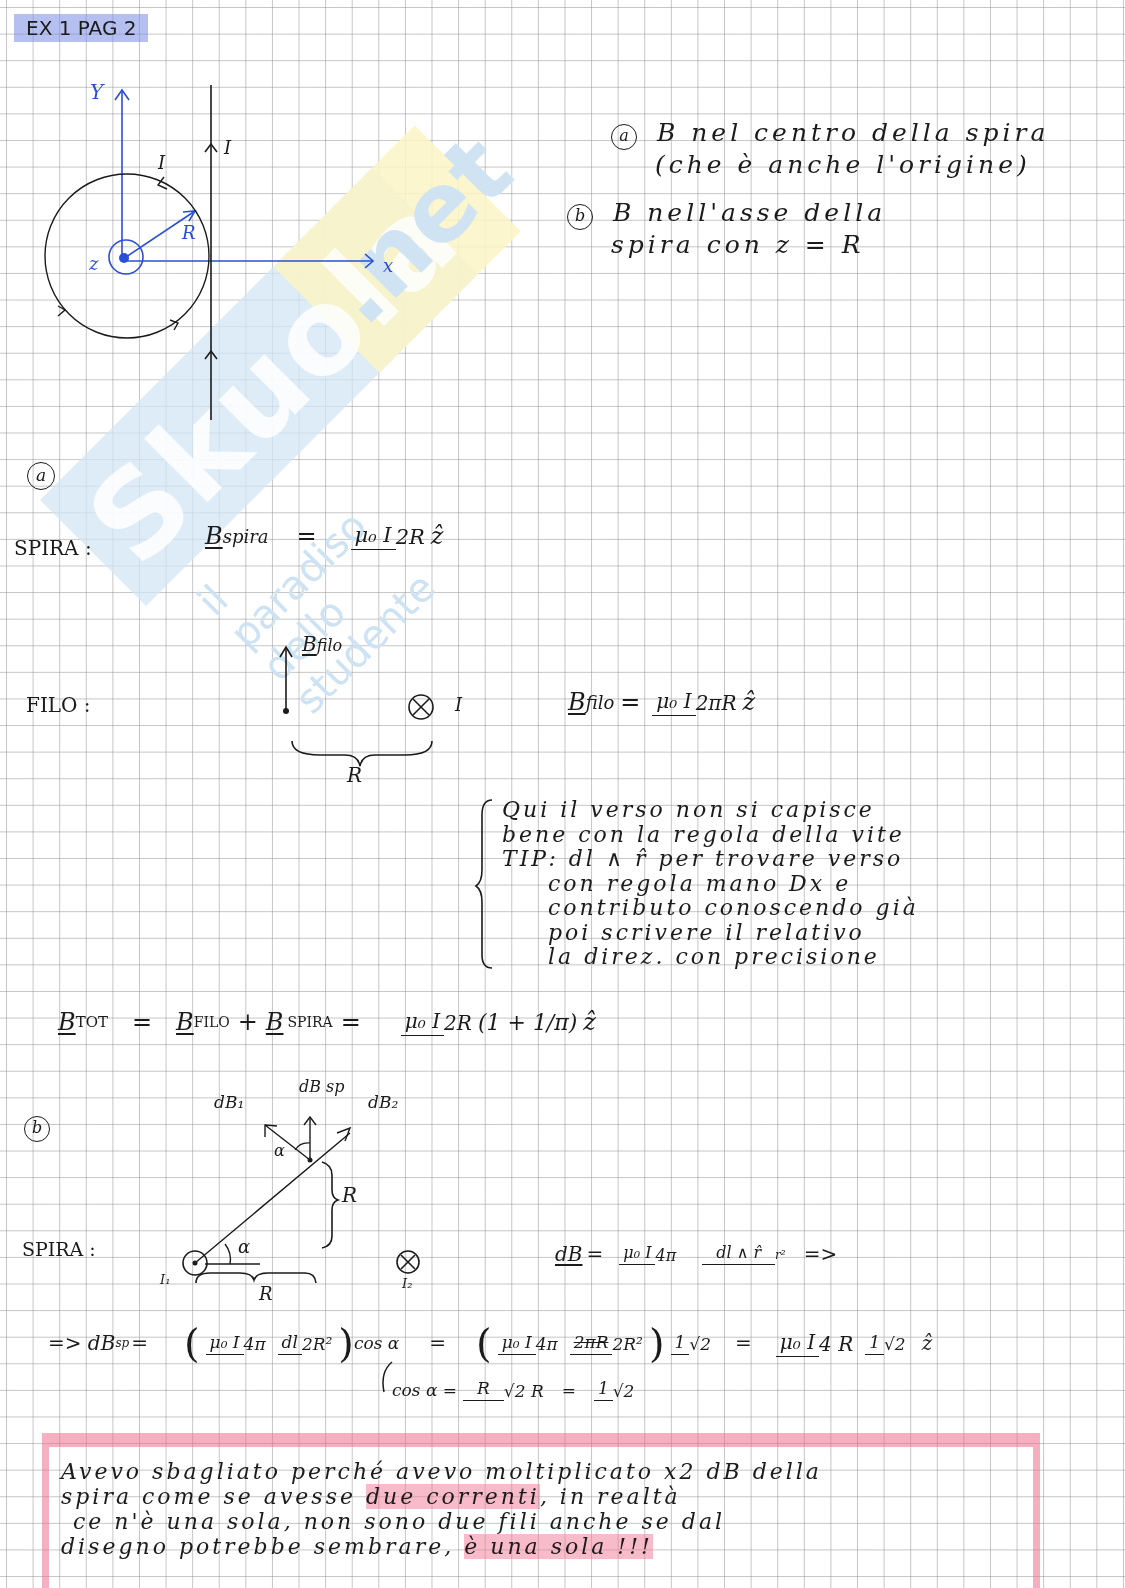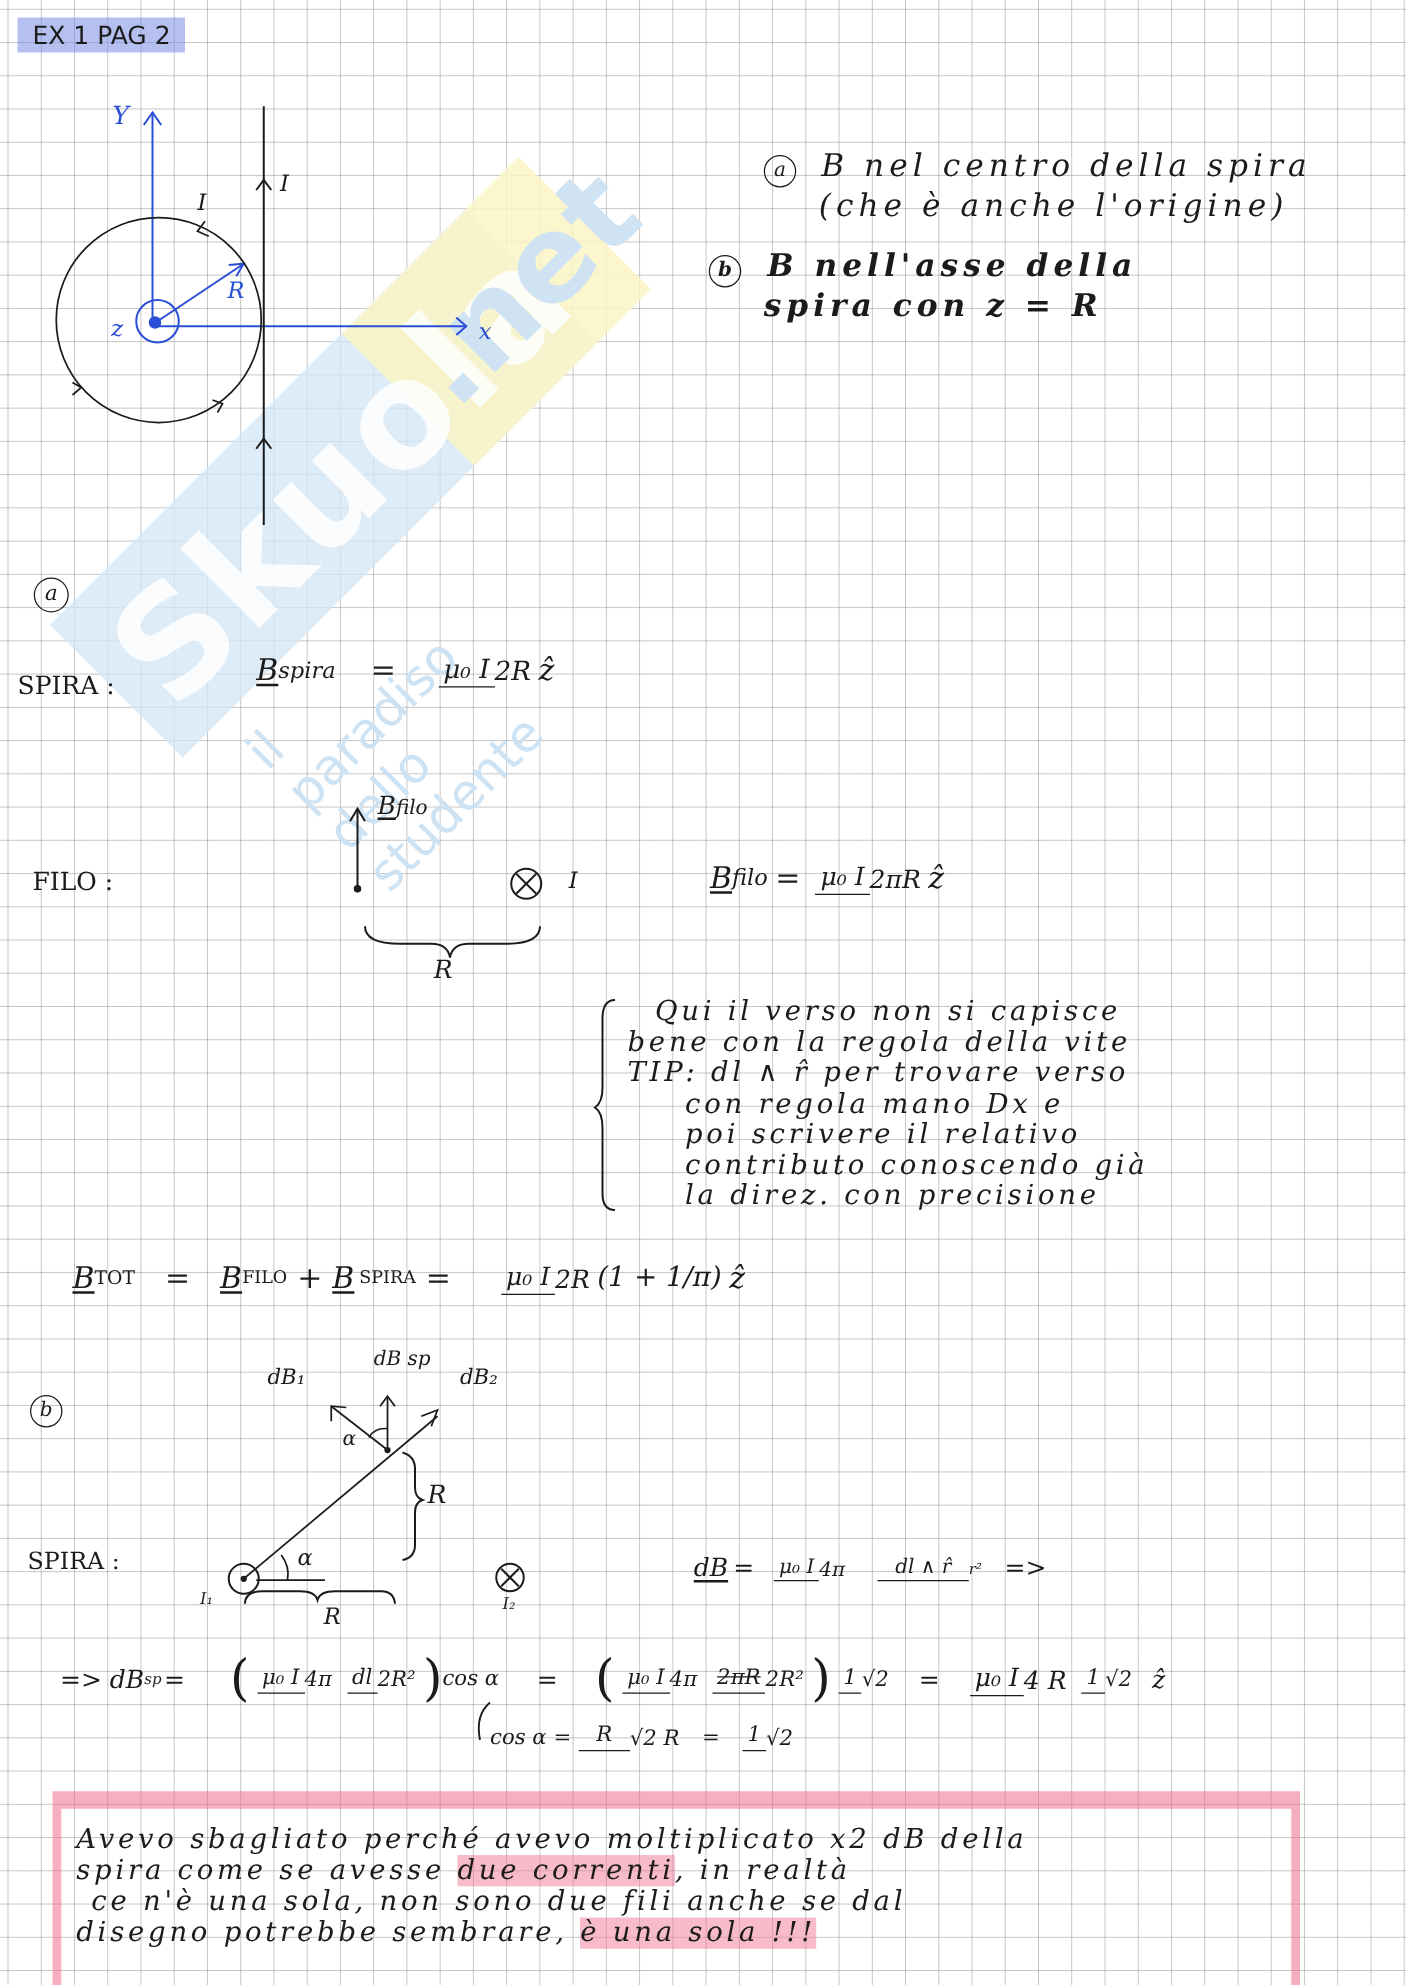--- a/index.html
+++ b/index.html
@@ -76,21 +76,21 @@
 <div class="abs hand blue" style="left:89px; top:253px; font-size:18px;">z</div>
 <div class="abs hand blue" style="left:182px; top:222px; font-size:18px;">R</div>
 <div class="abs hand" style="left:158px; top:152px; font-size:18px;">I</div>
 <div class="abs hand" style="left:224px; top:137px; font-size:18px;">I</div>
 
 <div class="abs hand" style="left:567px; top:118px; font-size:25px; letter-spacing:4px; line-height:30px;padding-left:44px;">
   <span style="display:inline-block; width:24px; height:24px; border:1.6px solid #1b1b1b; border-radius:50%; text-align:center; font-size:16px; line-height:22px; letter-spacing:0;">a</span>
   <span style="margin-left:8px;">B nel centro della spira</span><br>
   <span style="margin-left:44px;">(che è anche l'origine)</span>
 </div>
-<div class="abs hand" style="left:567px; top:198px; font-size:25px; letter-spacing:4px; line-height:30px;font-weight:bold;">
+<div class="abs hand" style="left:567px; top:198px; font-size:25px; letter-spacing:4px; line-height:30px;">
   <span style="display:inline-block; width:24px; height:24px; border:1.6px solid #1b1b1b; border-radius:50%; text-align:center; font-size:16px; line-height:22px; letter-spacing:0;">b</span>
   <span style="margin-left:8px;">B nell'asse della</span><br>
   <span style="margin-left:44px;">spira con z = R</span>
 </div>
 
 <div class="abs hand" style="left:27px; top:462px; width:26px; height:26px; border:1.8px solid #1b1b1b; border-radius:50%; text-align:center; font-size:17px; line-height:24px;">a</div>
 
 <div class="abs hand" style="left:14px; top:536px; font-size:20px; font-style:normal;">SPIRA :</div>
 <div class="abs hand" style="left:205px; top:522px; font-size:24px; display:flex; align-items:center;">
   <span class="u">B</span>
@@ -124,26 +124,26 @@
       <span class="num">μ₀ I</span>
       <span class="den">2πR</span>
     </span>
   <span>ẑ</span>
 </div>
 
 <svg width="1125" height="1588">
   <path d="M492,800 Q482,800 482,815 L482,870 Q482,882 476,886 Q482,890 482,902 L482,955 Q482,968 492,968" fill="none" stroke="#1b1b1b" stroke-width="1.6"></path>
 </svg>
 <div class="abs hand" style="left:502px; top:798px; font-size:22px; letter-spacing:3px; line-height:24.5px;">
-  <div style="margin-left:22px;">Qui il verso non si capisce</div>
+  <div style="margin-left:0;">Qui il verso non si capisce</div>
   <div>bene con la regola della vite</div>
   <div>TIP: dl ∧ r̂ per trovare verso</div>
   <div style="margin-left:46px;">con regola mano Dx e</div>
+  <div style="margin-left:46px;">contributo conoscendo già</div>
   <div style="margin-left:46px;">poi scrivere il relativo</div>
-  <div style="margin-left:46px;">contributo conoscendo già</div>
   <div style="margin-left:46px;">la direz. con precisione</div>
 </div>
 
 <div class="abs hand" style="left:58px; top:1008px; font-size:24px; display:flex; align-items:center;">
   <span class="u">B</span>
     <span style="font-size:15px; font-style:normal;">TOT</span>
   <span style="margin:0 24px;">=</span>
   <span class="u">B</span>
     <span style="font-size:14px; font-style:normal;">FILO</span>
   <span style="margin:0 8px;">+</span>

